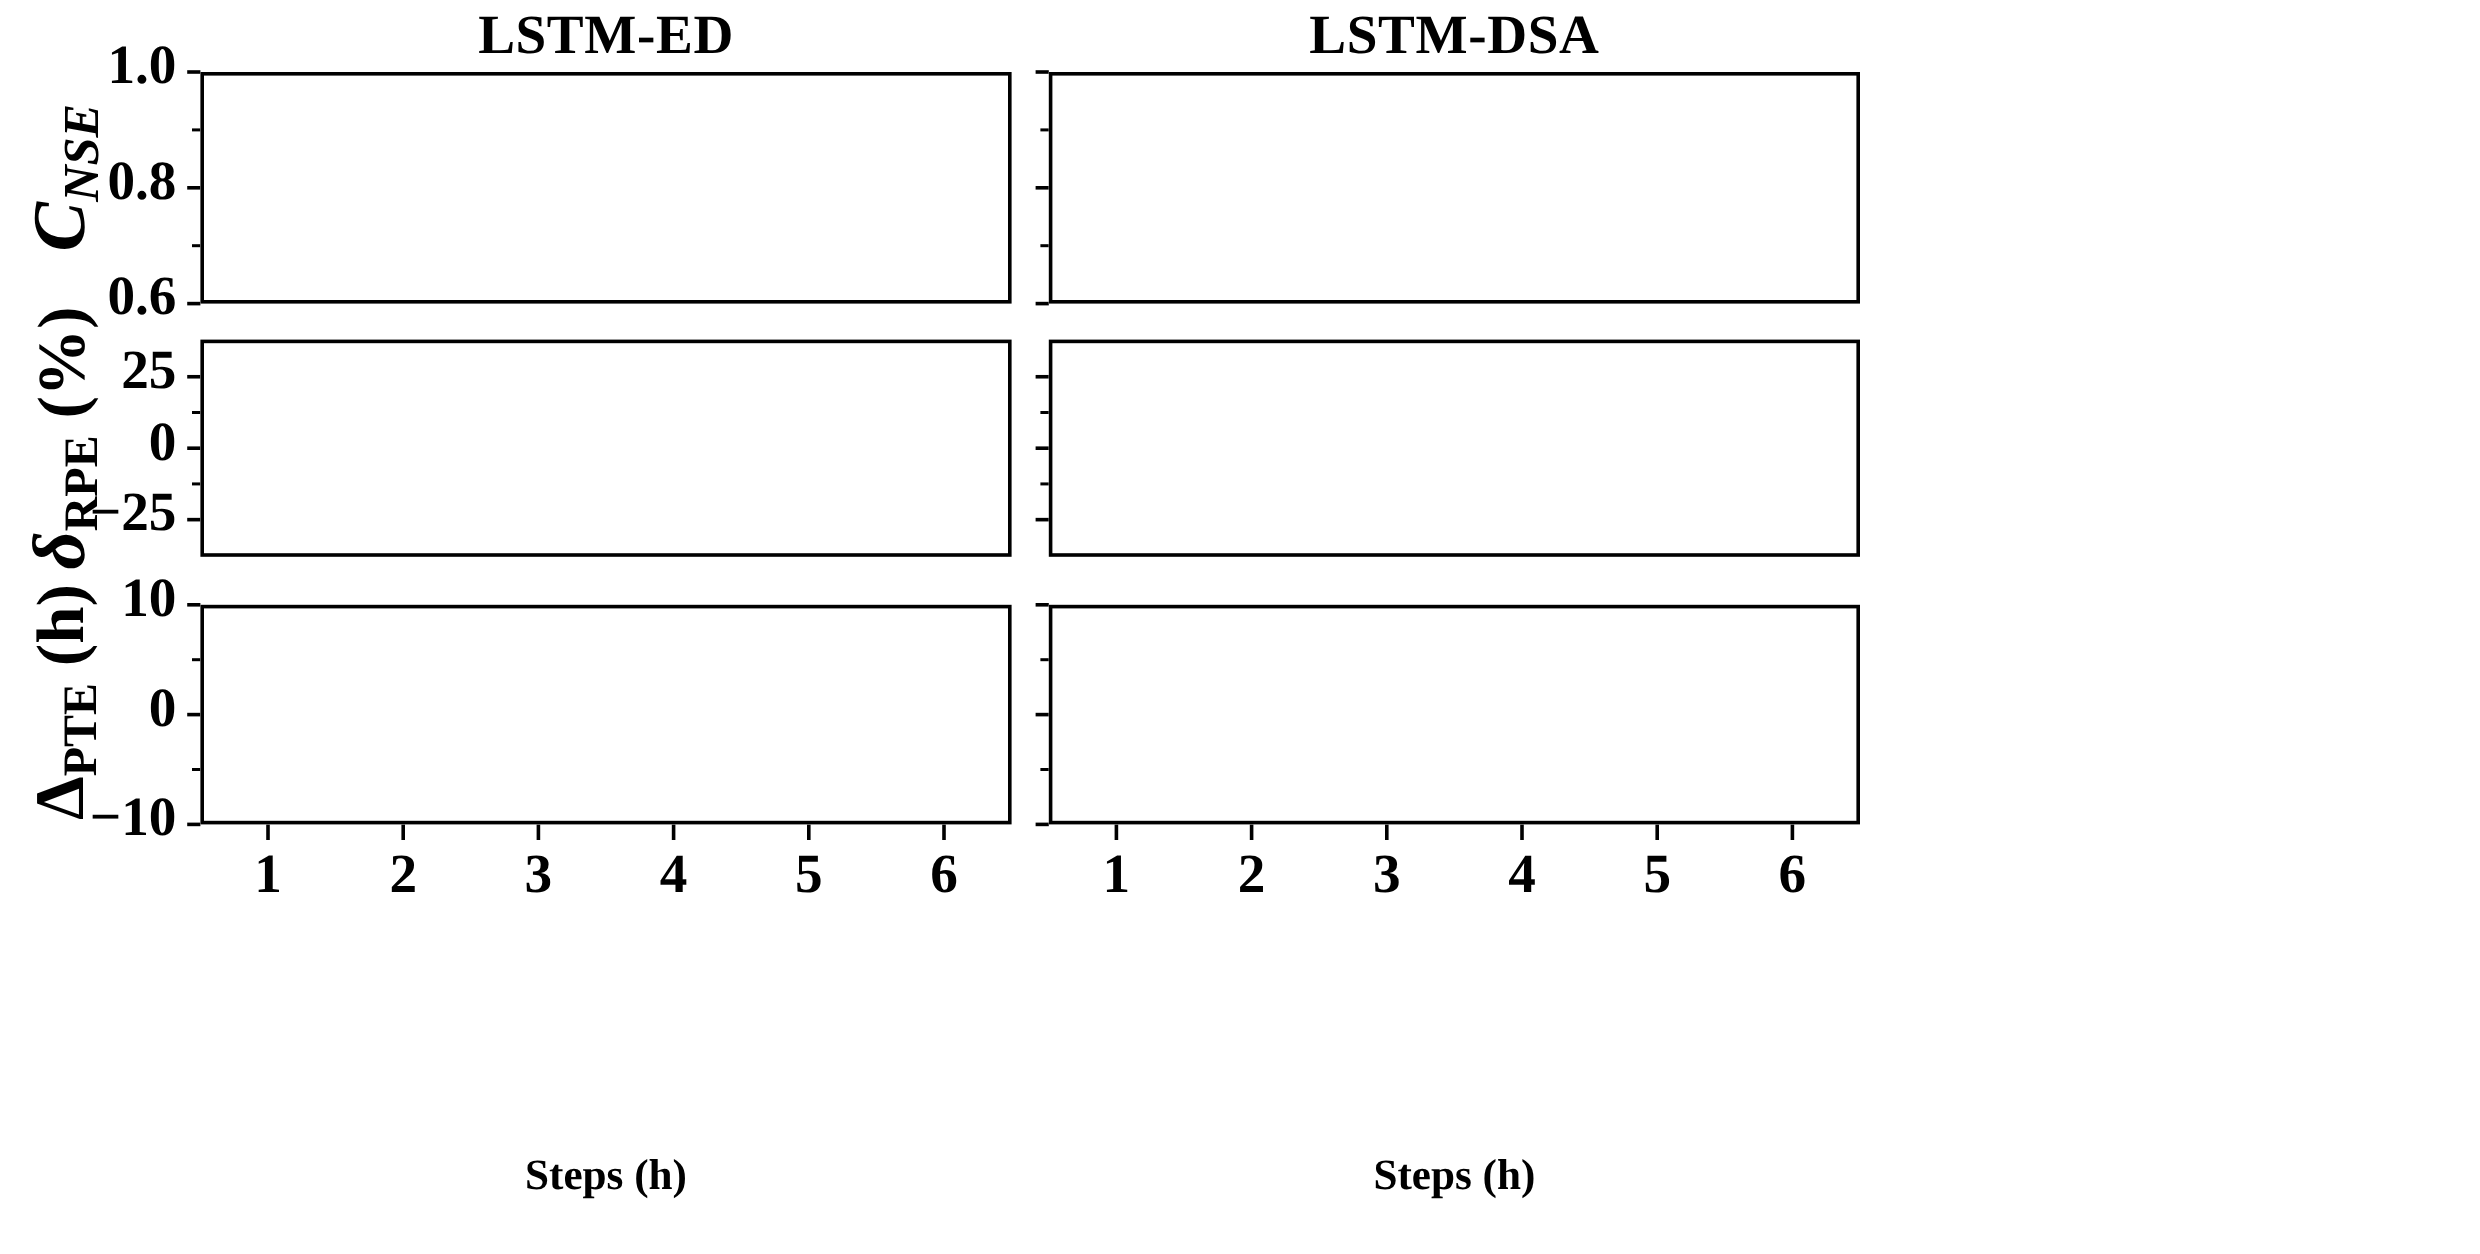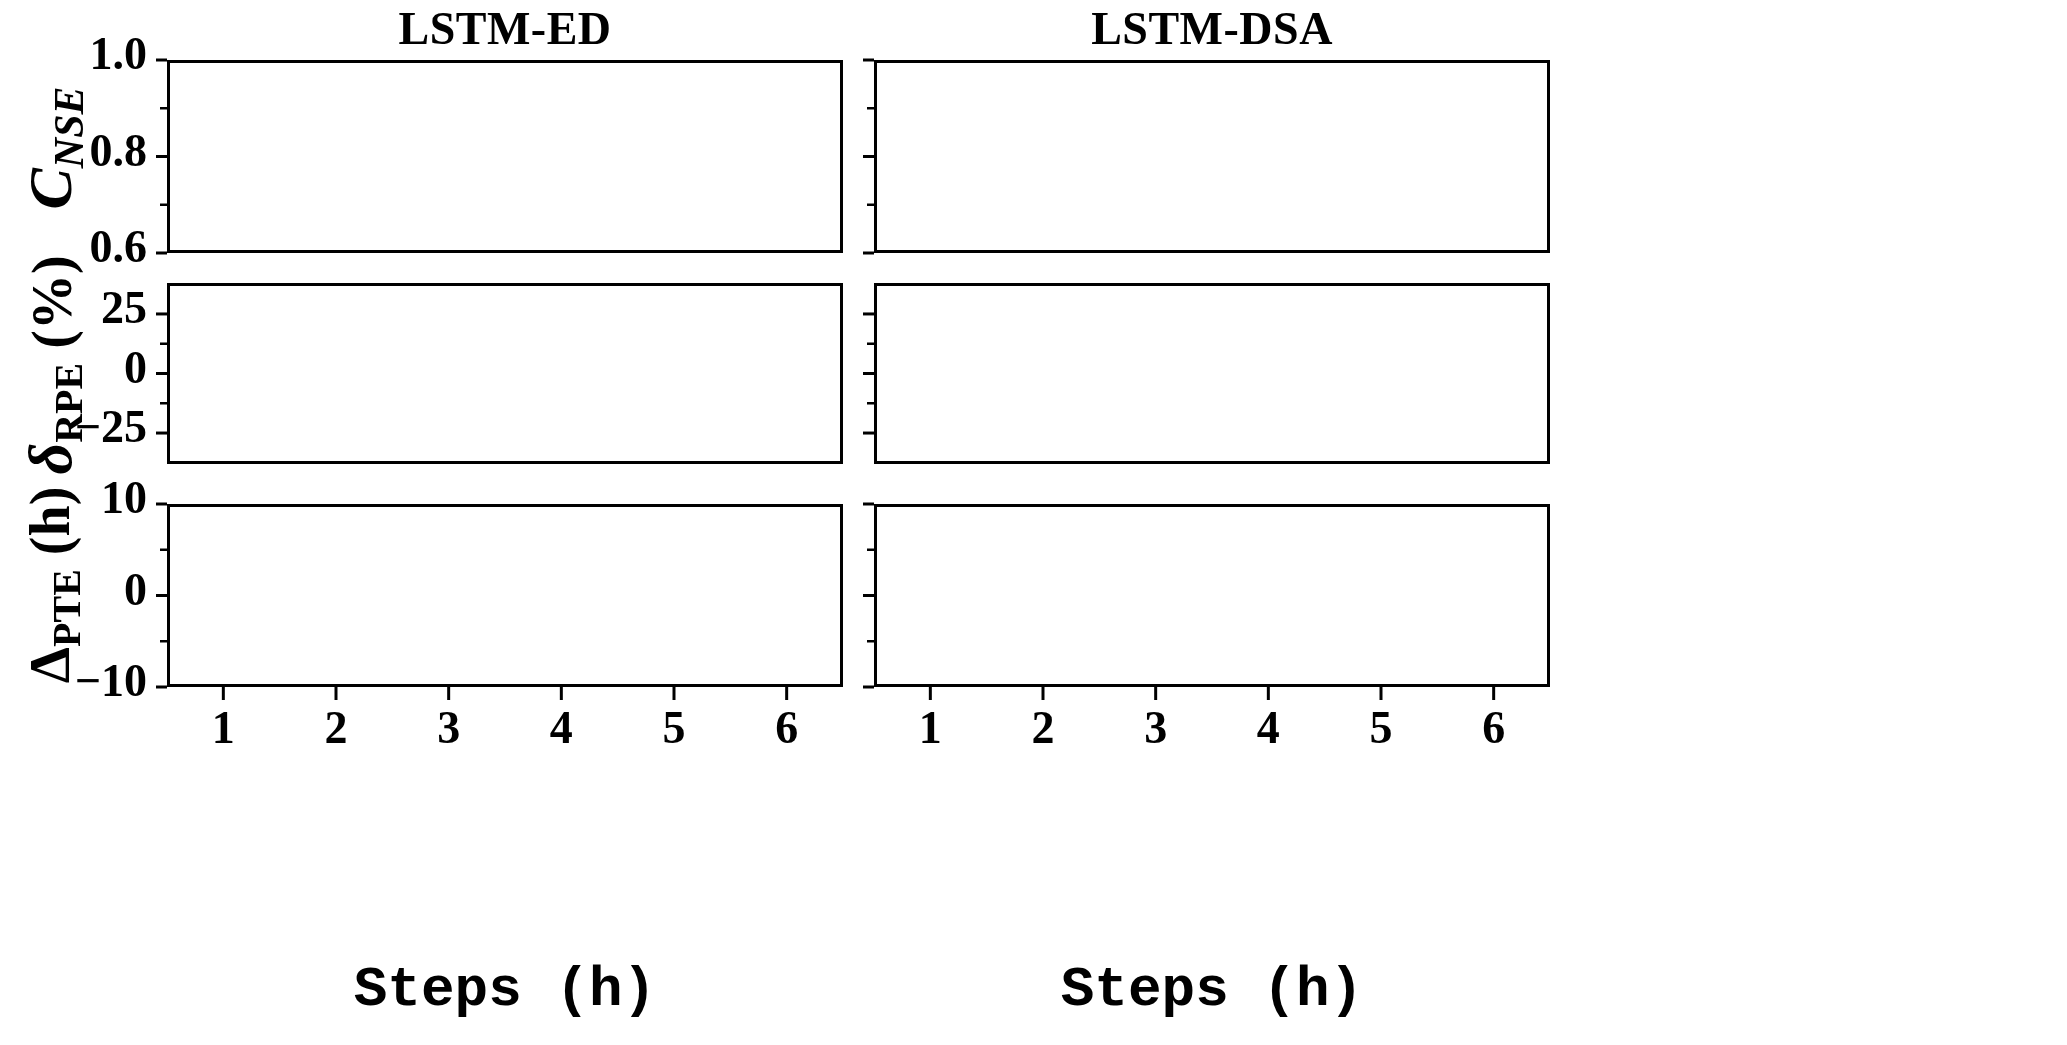--- a/index.html
+++ b/index.html
@@ -21,22 +21,22 @@
     position:absolute;font-weight:bold;font-size:46px;text-align:center;
     white-space:nowrap;font-family:"Liberation Serif",serif;line-height:1;
   }
 
   .axis-ylabel{
     position:absolute;font-weight:bold;white-space:nowrap;
     font-family:"Liberation Serif",serif;
     transform-origin:center center;
   }
   .axis-xlabel{
-    position:absolute;font-weight:bold;font-size:56px;white-space:nowrap;
-    text-align:center;font-family:Liberation Mono, monospace;
+    position:absolute;font-weight:bold;font-size:36px;white-space:nowrap;
+    text-align:center;font-family:Liberation Serif, serif;
   }
 
   .sub{font-size:0.62em;vertical-align:baseline;position:relative;top:0.28em;}
   .it{font-style:italic;}
 
   svg.plot{position:absolute;left:0;top:0;overflow:visible;}
 </style>
 </head>
 <body>
 

